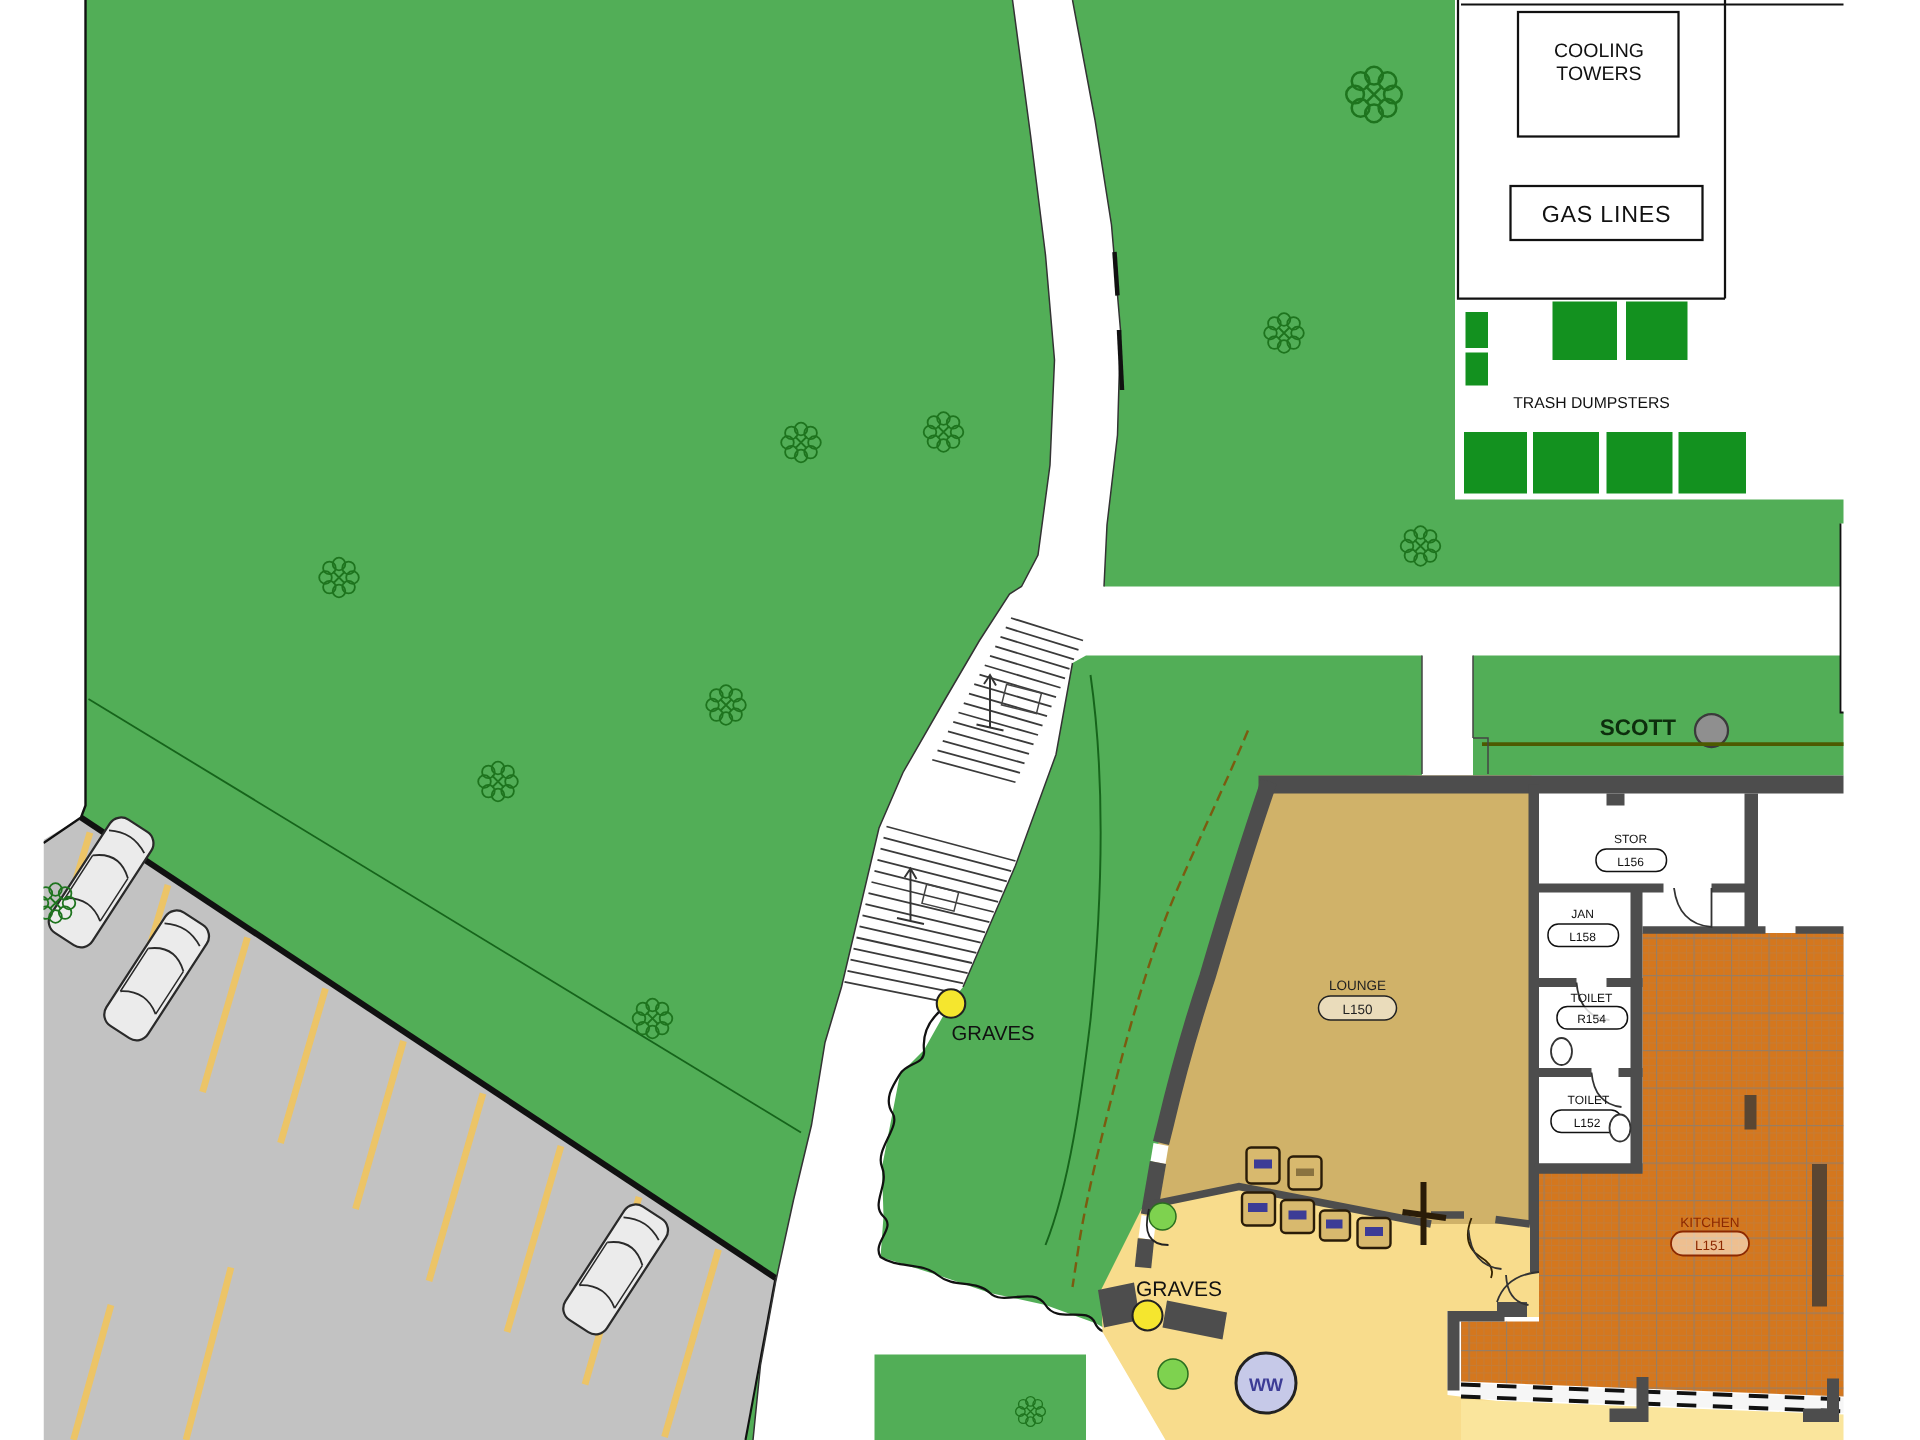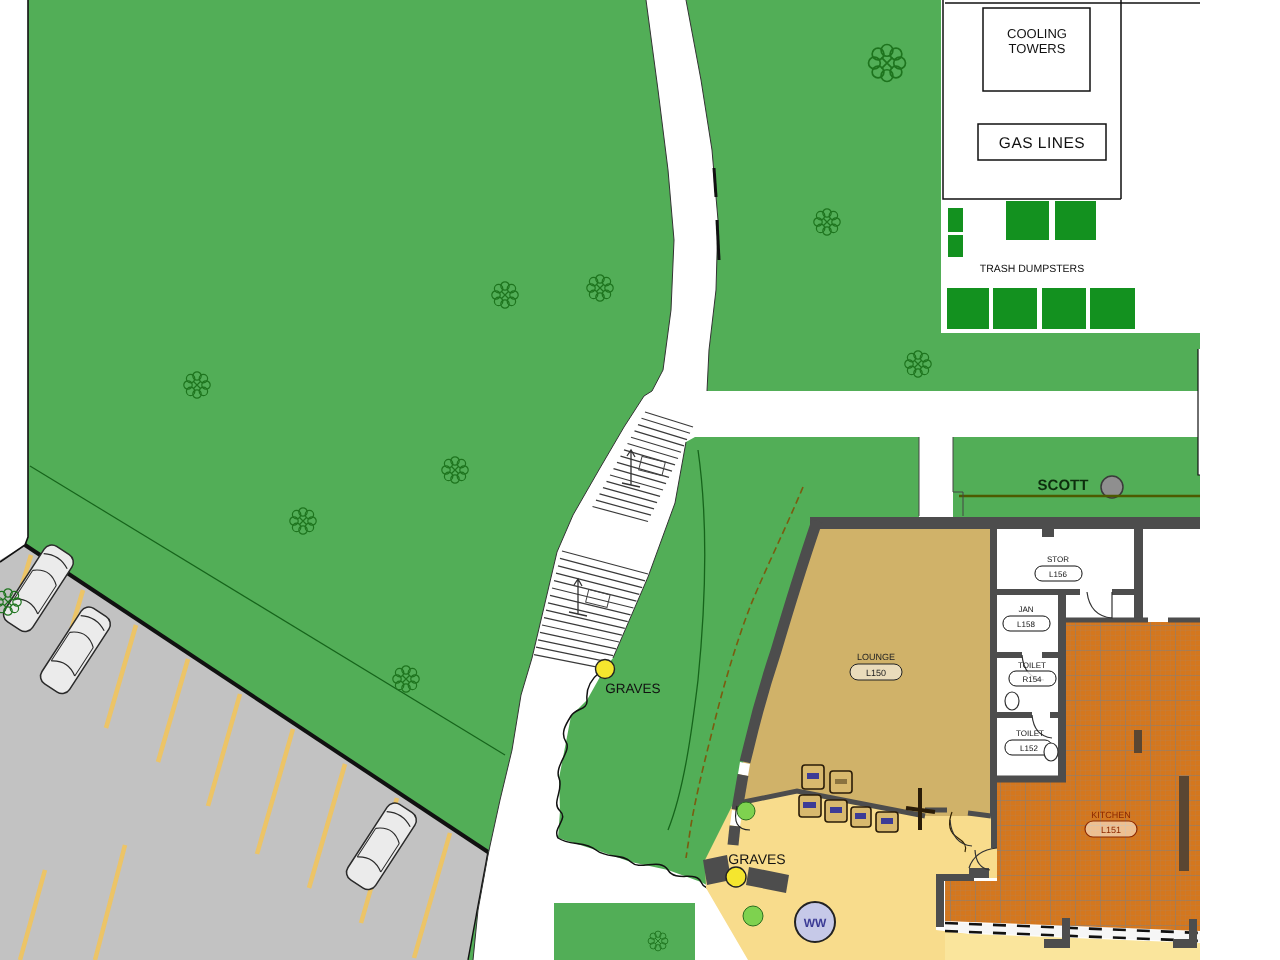--- a/index.html
+++ b/index.html
@@ -1,16 +1,16 @@
 <!DOCTYPE html>
 <html><head>
 <meta charset="utf-8">
 <style>
   html,body{margin:0;padding:0;background:#ffffff;}
-  .page{width:1200px;height:960px;position:relative;overflow:hidden;font-family:"Liberation Sans", sans-serif;}
+  .page{width:1200px;height:960px;position:relative;overflow:hidden;font-family:"Liberation Sans", sans-serif;padding-left:29px;}
   svg{display:block;}
   svg text{-webkit-font-smoothing:antialiased;text-rendering:geometricPrecision;}
 </style>
 </head>
 <body>
 <div class="page">
 <svg width="1280" height="960" viewBox="0 0 1280 960">
 <defs>
   <pattern id="tile" width="5" height="5" patternUnits="userSpaceOnUse">
     <rect width="5" height="5" fill="#d4771e"></rect>

